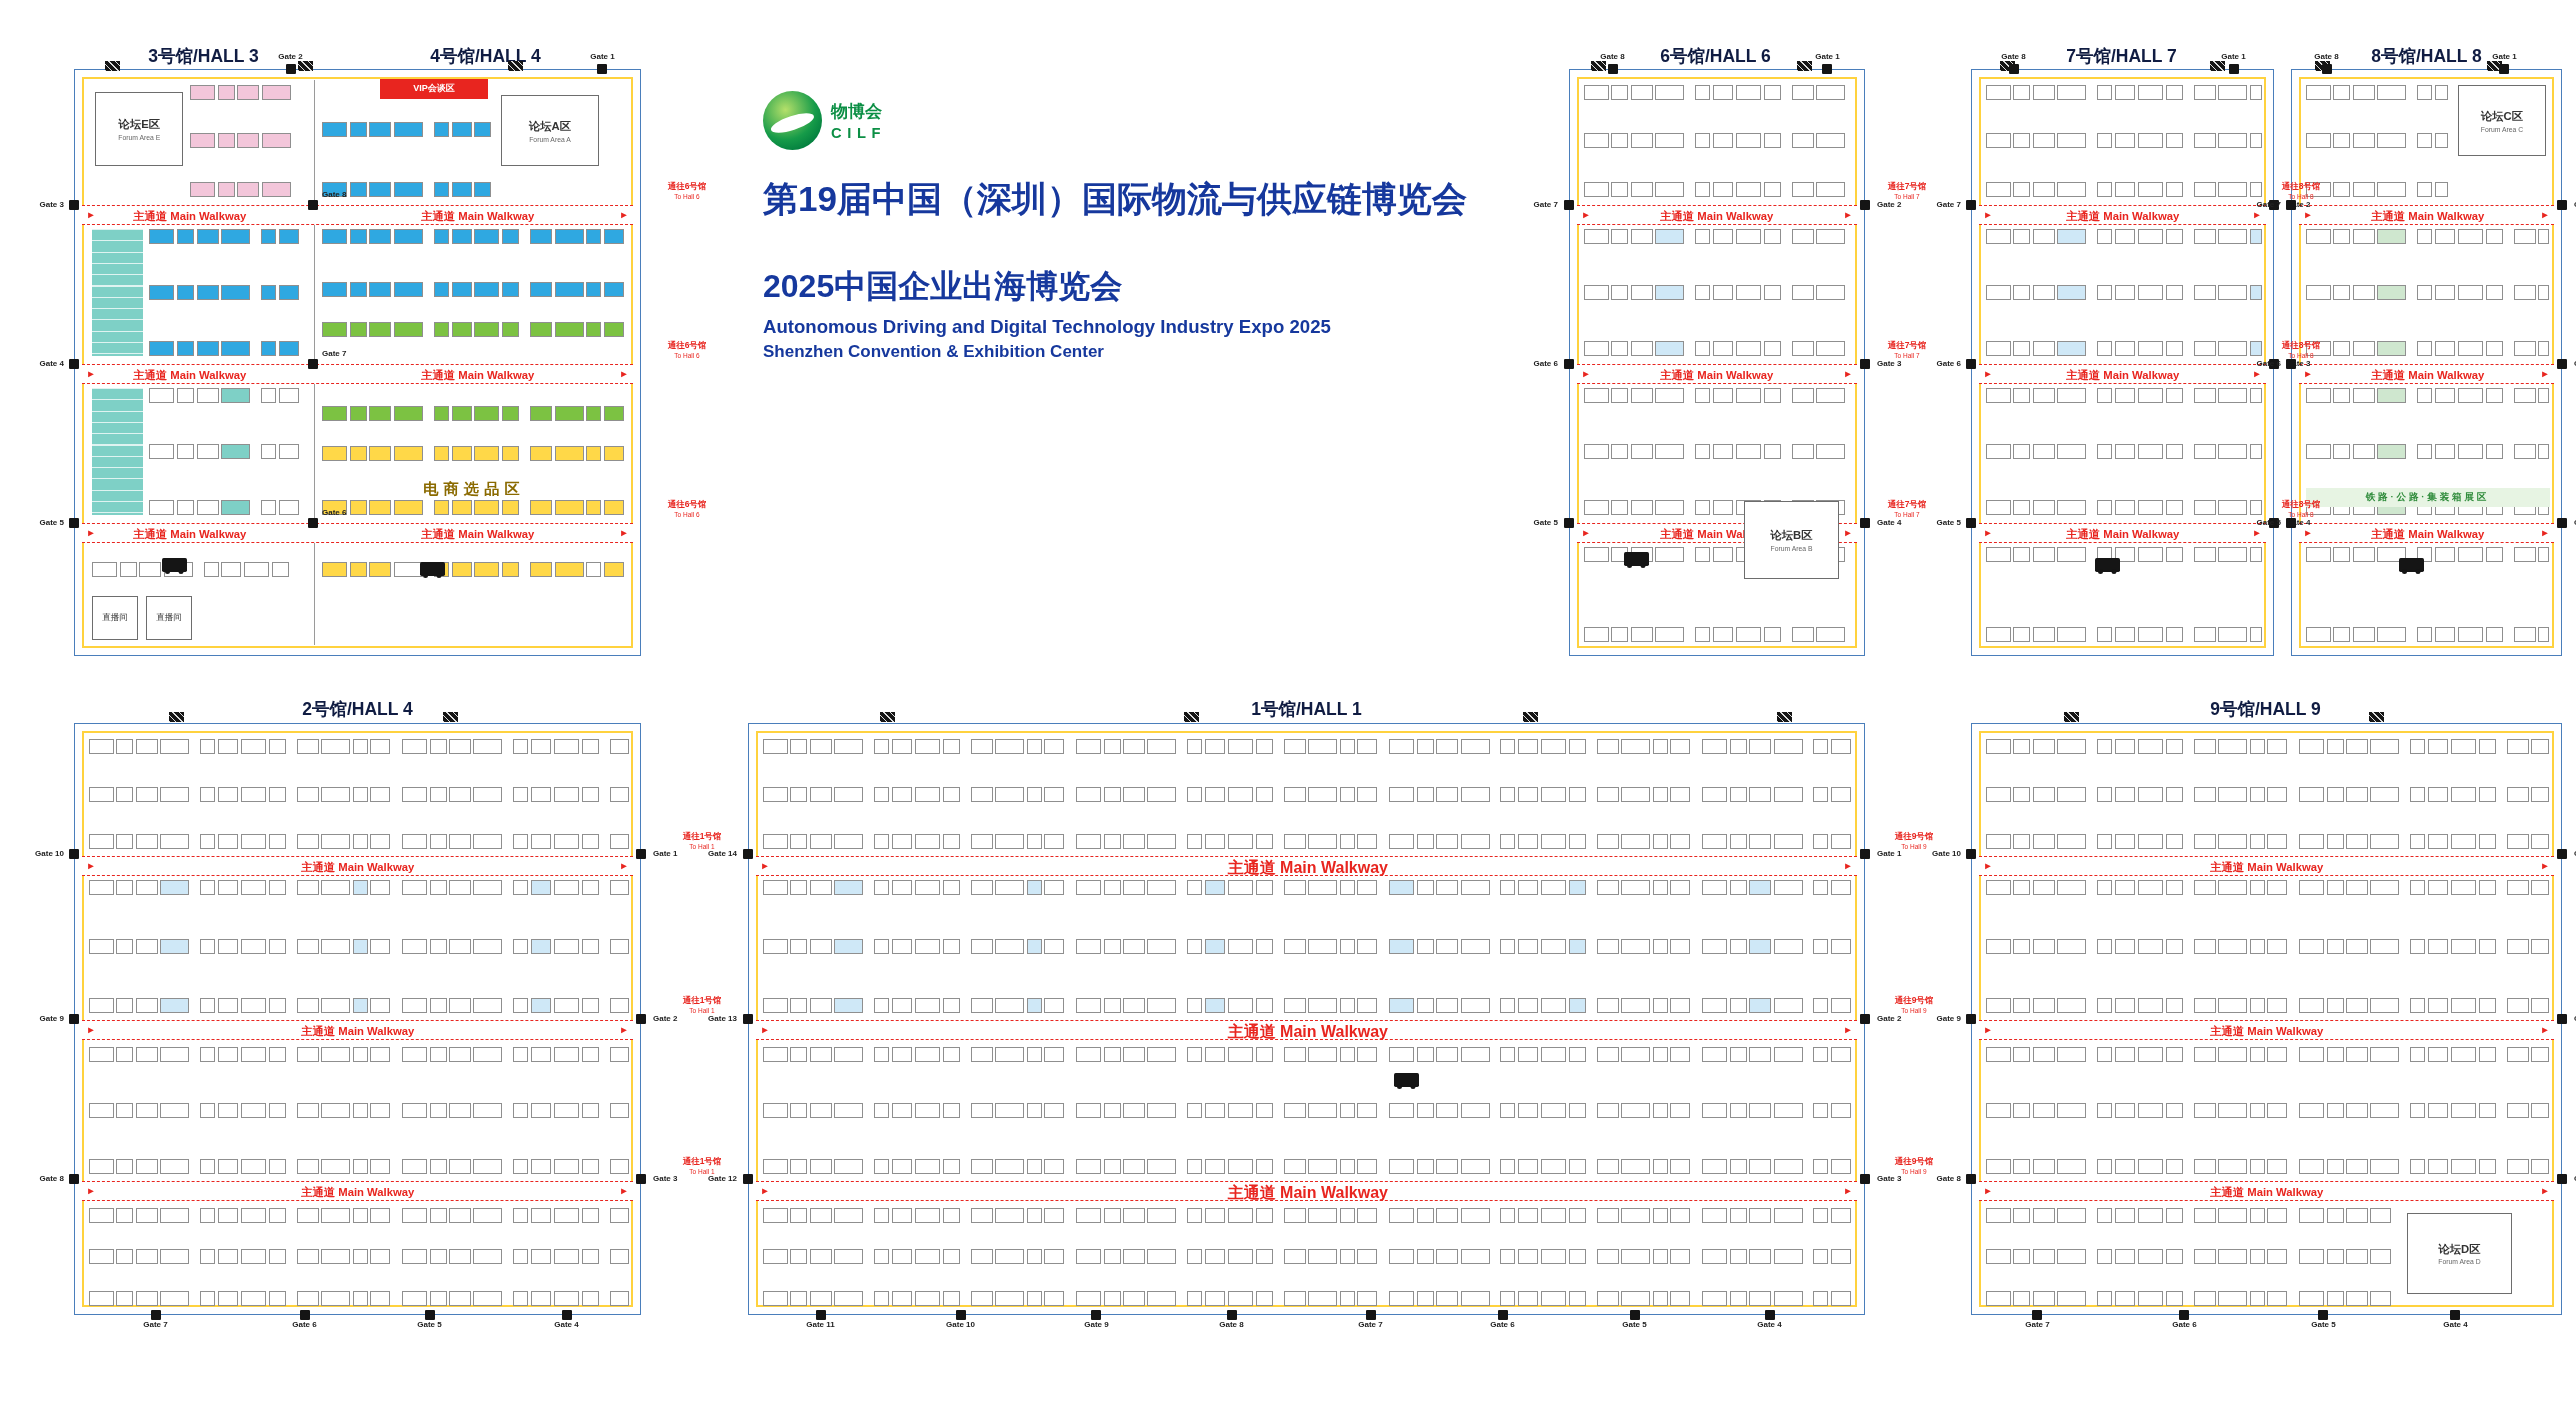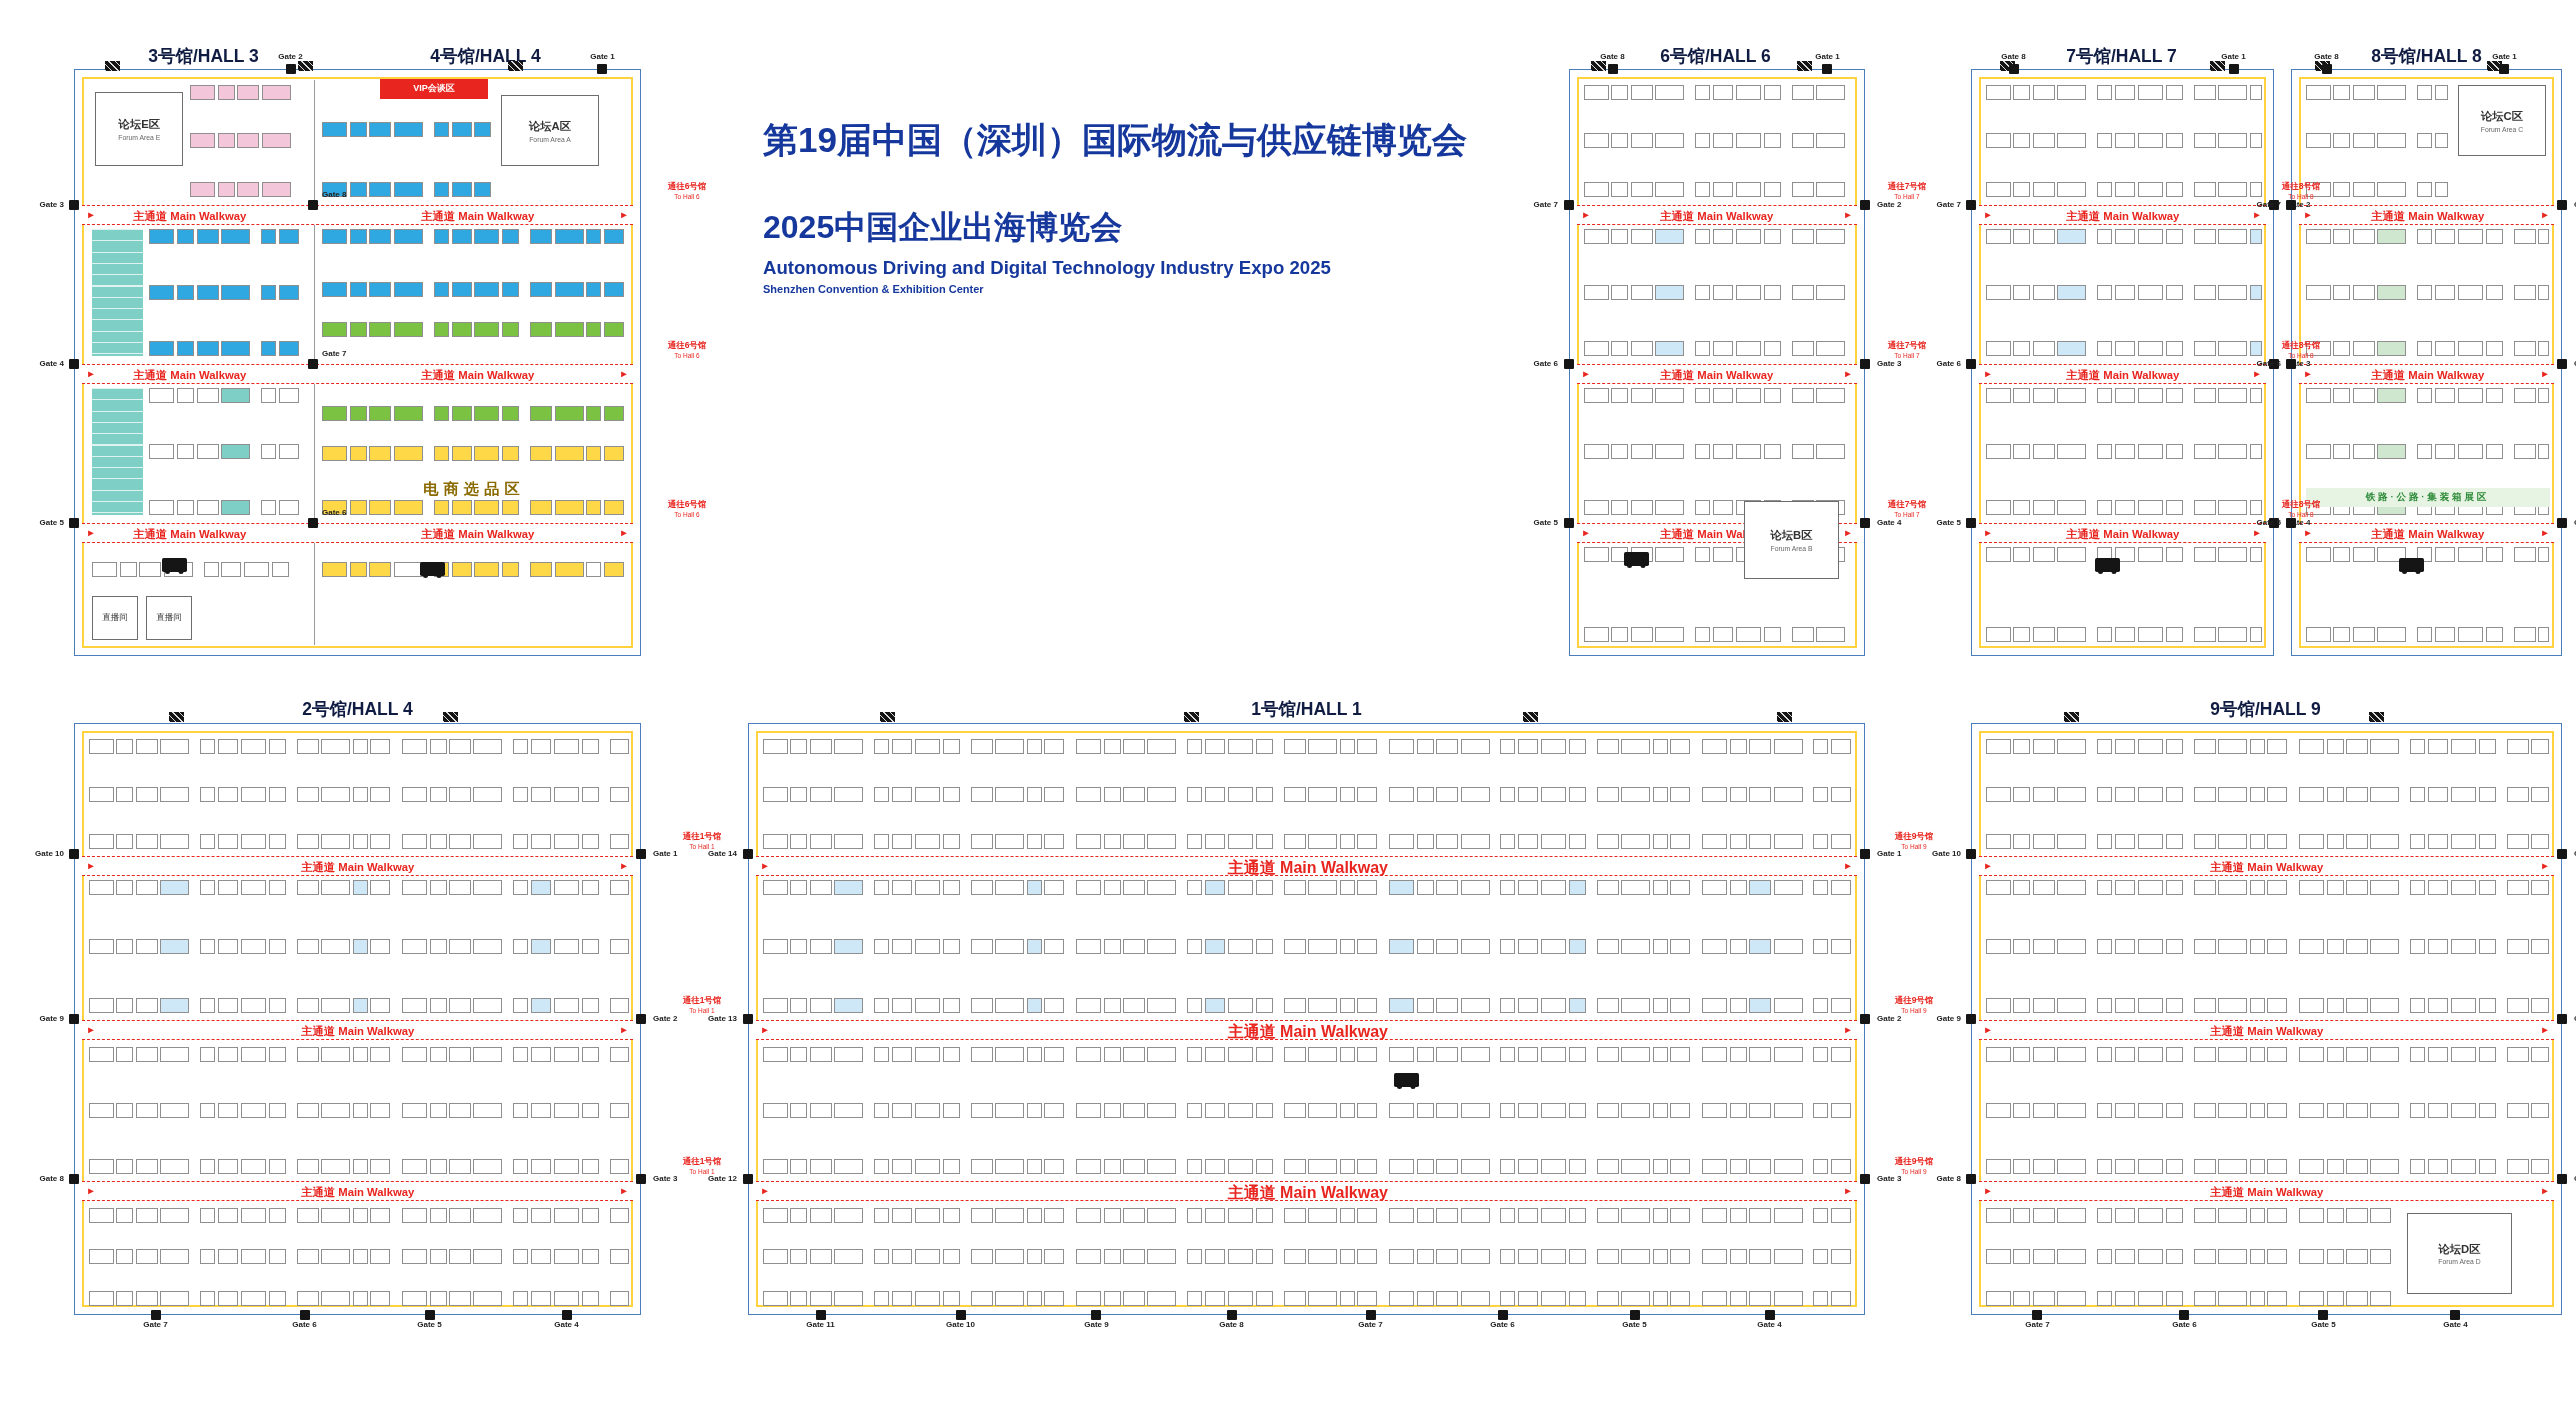--- a/index.html
+++ b/index.html
@@ -43,28 +43,35 @@
   .logo-text{display:flex;flex-direction:column;gap:2.3px;}
   .logo-cn{font-size:17px;color:#0c8f45;font-weight:800;}
   .logo-en{font-size:14.7px;color:#0c8f45;font-weight:800;letter-spacing:5.6px;}
   .l1{font-size:35px;font-weight:800;margin-top:26px;white-space:nowrap;}
   .l1e{font-size:19px;font-weight:700;margin-top:8px;white-space:nowrap;}
   .l2{font-size:32px;font-weight:800;margin-top:42px;white-space:nowrap;}
   .l2e{font-size:18.6px;font-weight:700;margin-top:6.8px;white-space:nowrap;}
   .l3{font-size:32px;font-weight:800;margin-top:39px;white-space:nowrap;}
   .l3e{font-size:18.6px;font-weight:700;margin-top:6.8px;white-space:nowrap;}
   .ven{font-size:26px;font-weight:800;margin-top:43px;}
-  .vene{font-size:11px;font-weight:700;margin-top:4.5px;}
+  .vene{font-size:17px;font-weight:700;margin-top:4.5px;}
   .dates{font-size:34px;font-weight:800;margin-top:16px;letter-spacing:1.7px;}
 </style>
 </head>
 <body>
 
 <div id="map">
   <div class="title-block">
+    <div class="logo-row">
+      <div class="logo-mark"></div>
+      <div class="logo-text">
+        <div class="logo-cn">物博会</div>
+        <div class="logo-en">CILF</div>
+      </div>
+    </div>
     <div class="l1">第19届中国（深圳）国际物流与供应链博览会</div>
     <div class="l2">2025中国企业出海博览会</div>
     <div class="l3e">Autonomous Driving and Digital Technology Industry Expo 2025</div>
     <div class="vene">Shenzhen Convention &amp; Exhibition Center</div>
   </div>
 <div class="building" style="position: absolute; left: 74px; top: 69px; width: 567px; height: 587px;">
       <div class="perimeter"></div>
       <div class="divider" style="left: 239px;"></div>
       <div class="walkway" style="top: 135px; left: 6.8px; right: 6.8px;">
         <div class="warrow left">►</div>

